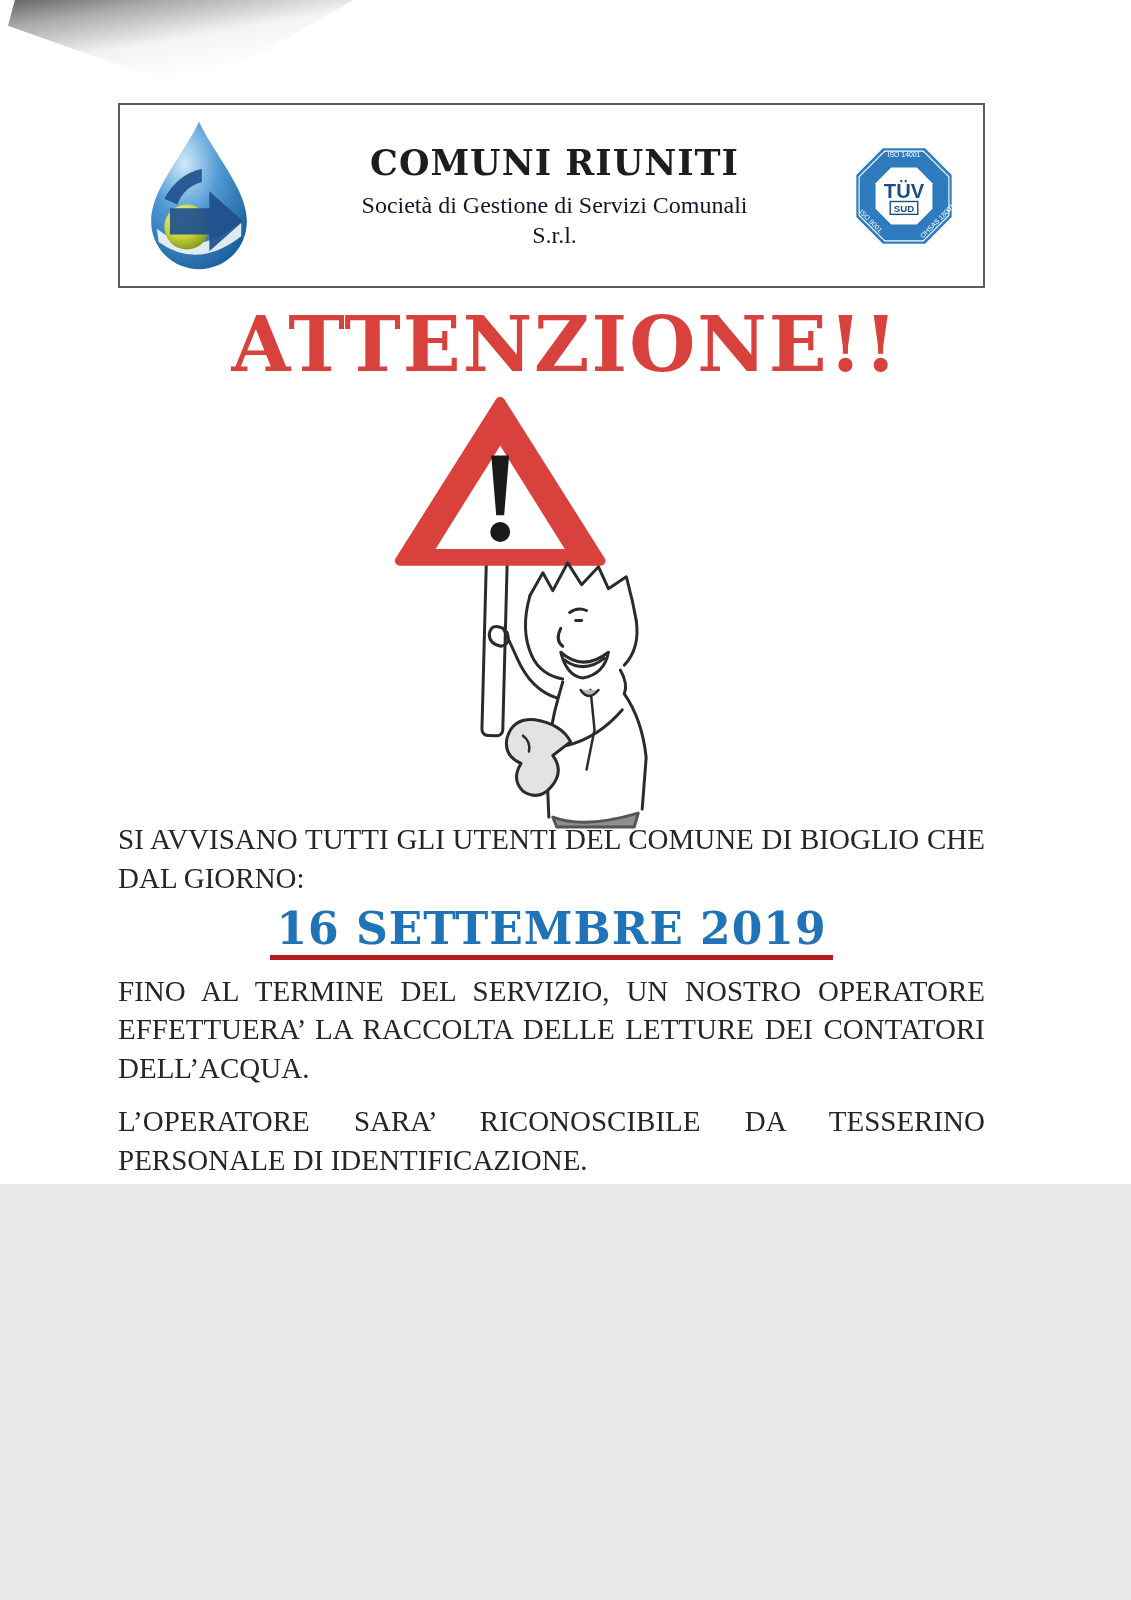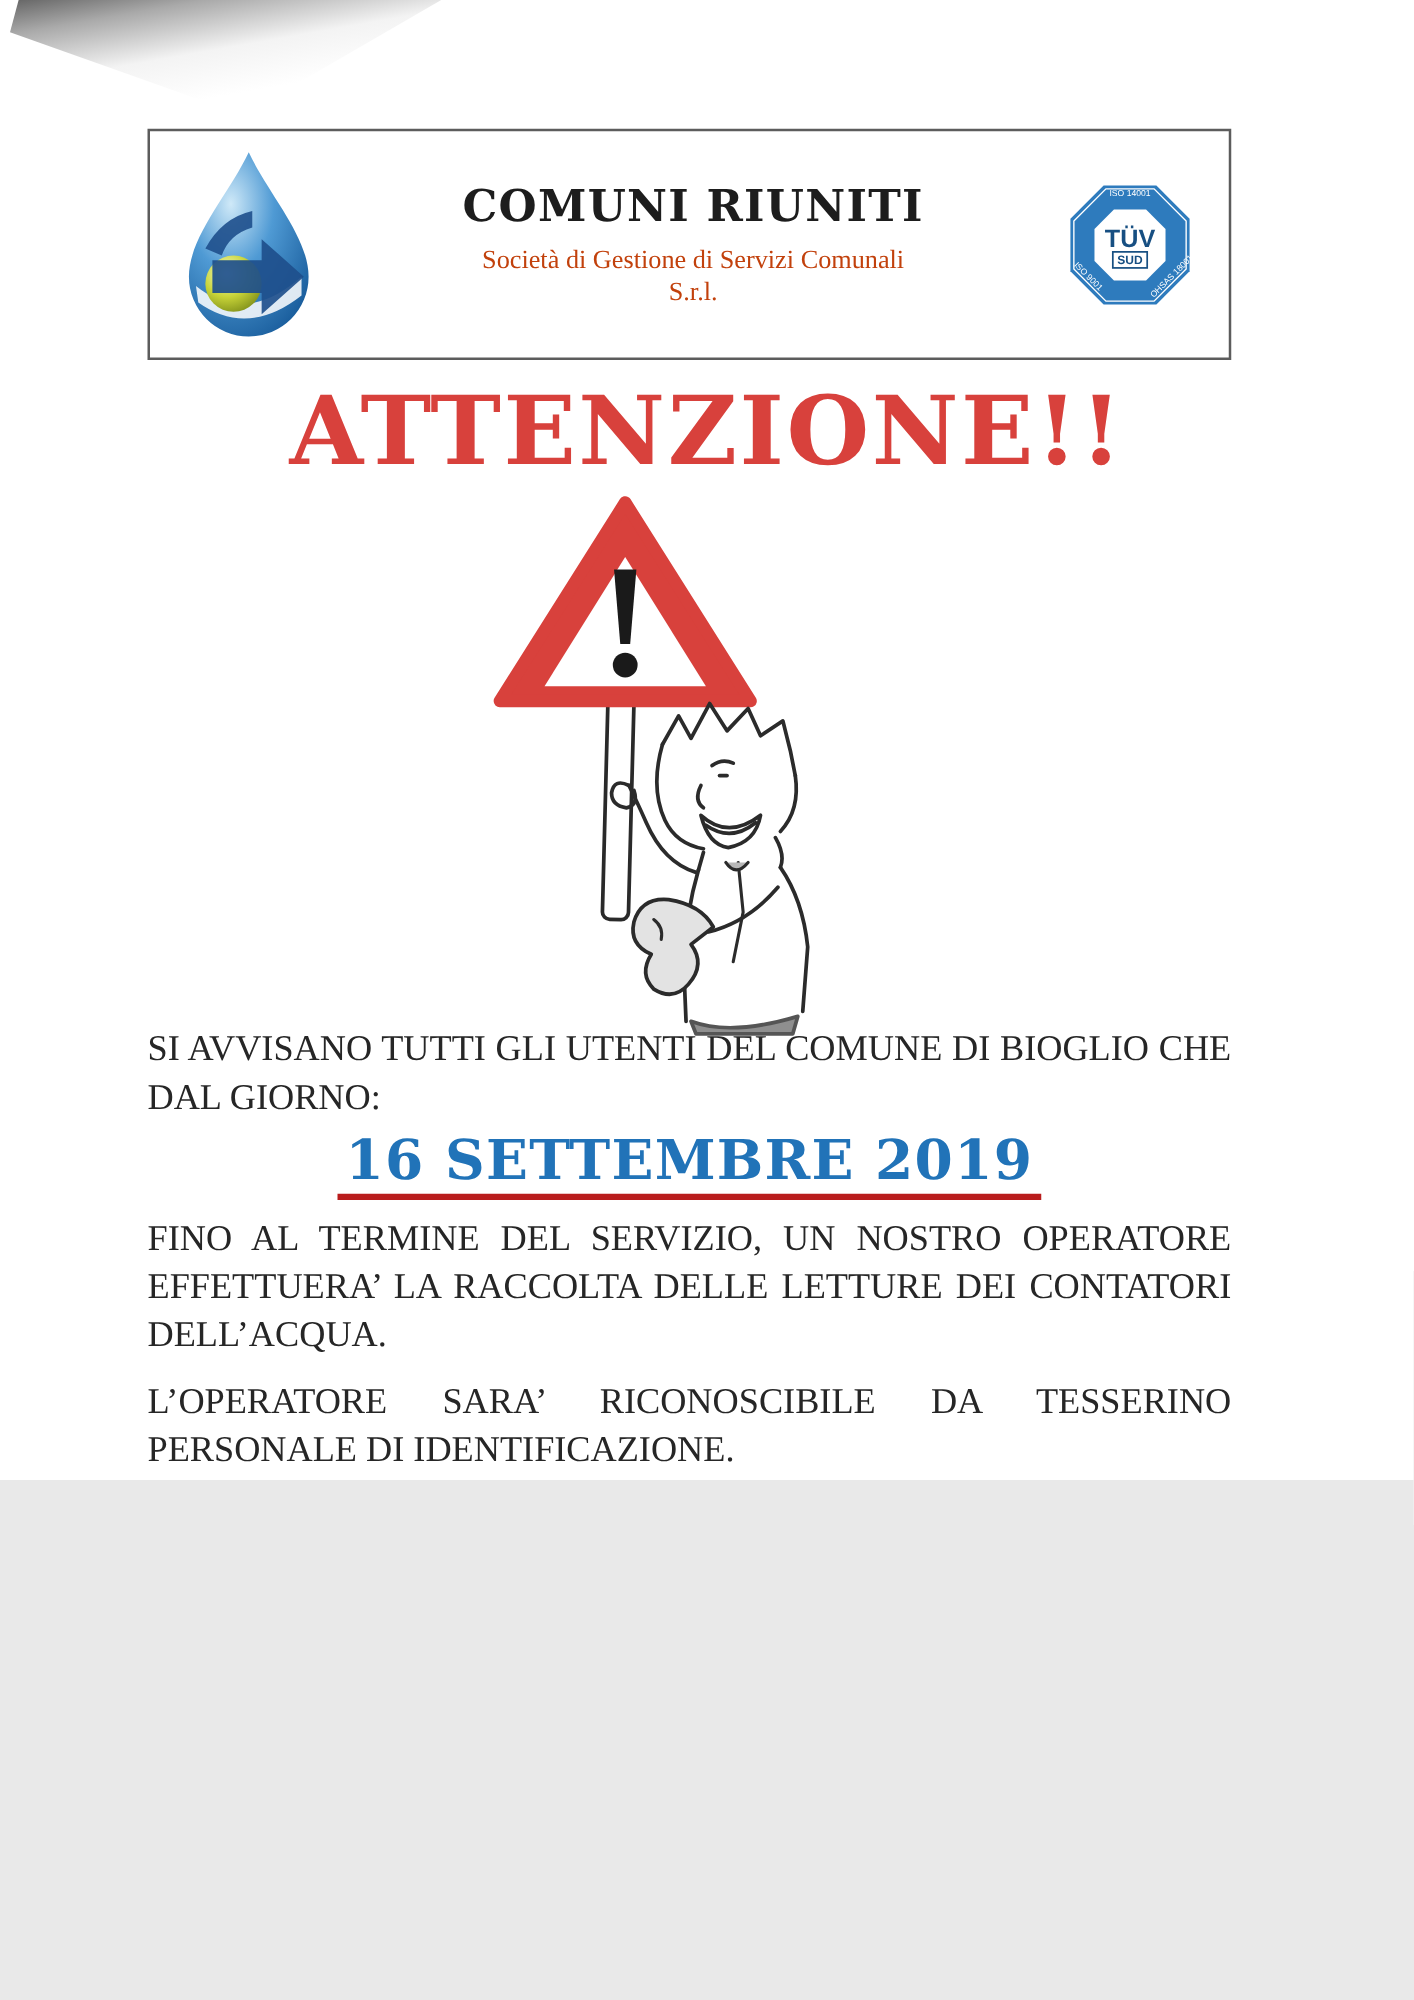--- a/index.html
+++ b/index.html
@@ -27,21 +27,21 @@
     padding:0 18px;
   }
   .header-logo{flex:0 0 auto;}
   .header-text{flex:1 1 auto;text-align:center;line-height:1.25;}
   .company-name{
     font-family:"DejaVu Serif", serif;
     font-weight:bold;font-size:35px;letter-spacing:1px;color:#1d1d1d;
     margin:0 0 6px 0;
   }
   .company-subtitle,.company-legal{
-    font-size:21px;color:#c2410c;margin:0;
+    font-size:24px;color:#0f172a;margin:0;
   }
   .header-badge{flex:0 0 auto;margin-right:6px;}
 
   .notice-title{
     position:absolute;left:0;top:300px;width:100%;
     text-align:center;
     font-family:"DejaVu Serif", serif;
     font-weight:bold;
     font-size:76px;
     letter-spacing:2px;

